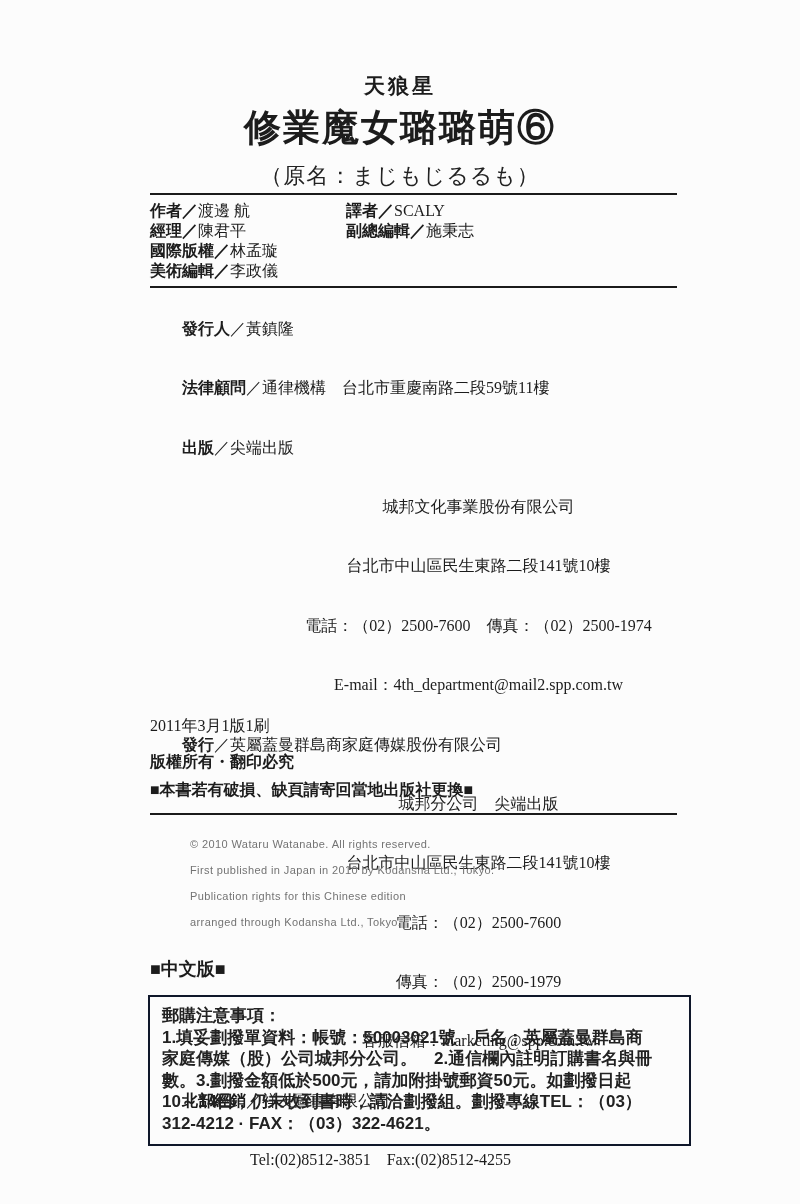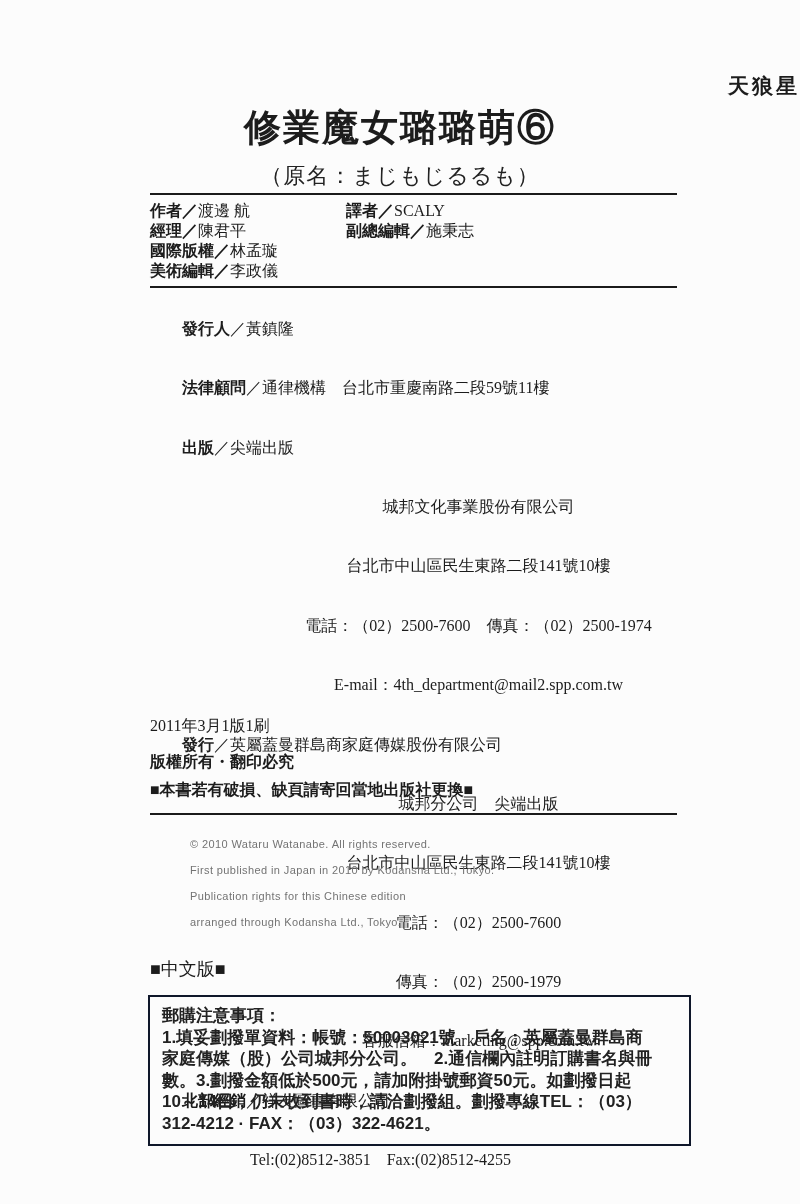--- a/index.html
+++ b/index.html
@@ -3,21 +3,21 @@
 <meta charset="utf-8">
 <style>
   html,body{margin:0;padding:0;background:#e8e8e8;}
   .sheet{
     position:relative;width:800px;height:1204px;margin:0 auto;
     background:#fcfcfc;color:#1c1c1c;overflow:hidden;
     font-family:"Liberation Serif",serif;
   }
   
   .title-block{position:absolute;top:72px;left:0;right:0;text-align:center;}
-  .series-title{font-family:"Liberation Sans",sans-serif;font-weight:700;font-size:21px;letter-spacing:3px;text-align:right;}
+  .series-title{font-family:"Liberation Sans",sans-serif;font-weight:700;font-size:21px;letter-spacing:3px;}
   .book-title{font-family:"Liberation Sans",sans-serif;font-weight:700;font-size:37px;letter-spacing:2px;margin-top:3px;}
   .original-title{font-family:"Liberation Sans",sans-serif;font-weight:400;font-size:22px;letter-spacing:1px;margin-top:8px;color:#222;}
   
   .rule{position:absolute;left:150px;width:527px;height:2px;background:#1b1b1b;}
   .rule-1{top:193px;}
   .rule-2{top:286px;}
   .rule-3{top:813px;}
   
   .credits{position:absolute;top:201px;left:150px;width:527px;font-size:16px;line-height:20px;}
   .credit-row{display:flex;}
@@ -30,21 +30,21 @@
   .pub-label{font-family:"Liberation Sans",sans-serif;font-weight:700;}
   .ind-0{padding-left:0;}
   .ind-1{padding-left:65px;text-align:center;}
   .ind-2{padding-left:68px;}
   
   .edition{position:absolute;top:716px;left:150px;font-size:16px;}
   .rights{position:absolute;top:749px;left:150px;font-family:Liberation Mono, monospace;font-weight:700;font-size:16px;line-height:28px;}
   
   .english{position:absolute;top:831px;left:150px;font-family:"Liberation Sans",sans-serif;font-size:11px;line-height:26px;color:#737373;letter-spacing:.4px;margin-left:40px;}
   
-  .cn-label{position:absolute;top:957px;left:150px;font-family:"Liberation Sans",sans-serif;font-weight:400;font-size:18px;}
+  .cn-label{position:absolute;top:957px;left:150px;font-family:"Liberation Sans",sans-serif;font-weight:700;font-size:18px;}
   
   .mail-box{
     position:absolute;top:995px;left:148px;width:515px;
     border:2px solid #0f172a;padding:8px 12px 10px 12px;
     font-family:"Liberation Sans",sans-serif;font-weight:600;
     font-size:17px;line-height:21.5px;color:#222;
   }
   .mail-line{white-space:pre-wrap;}
 </style>
 </head>

